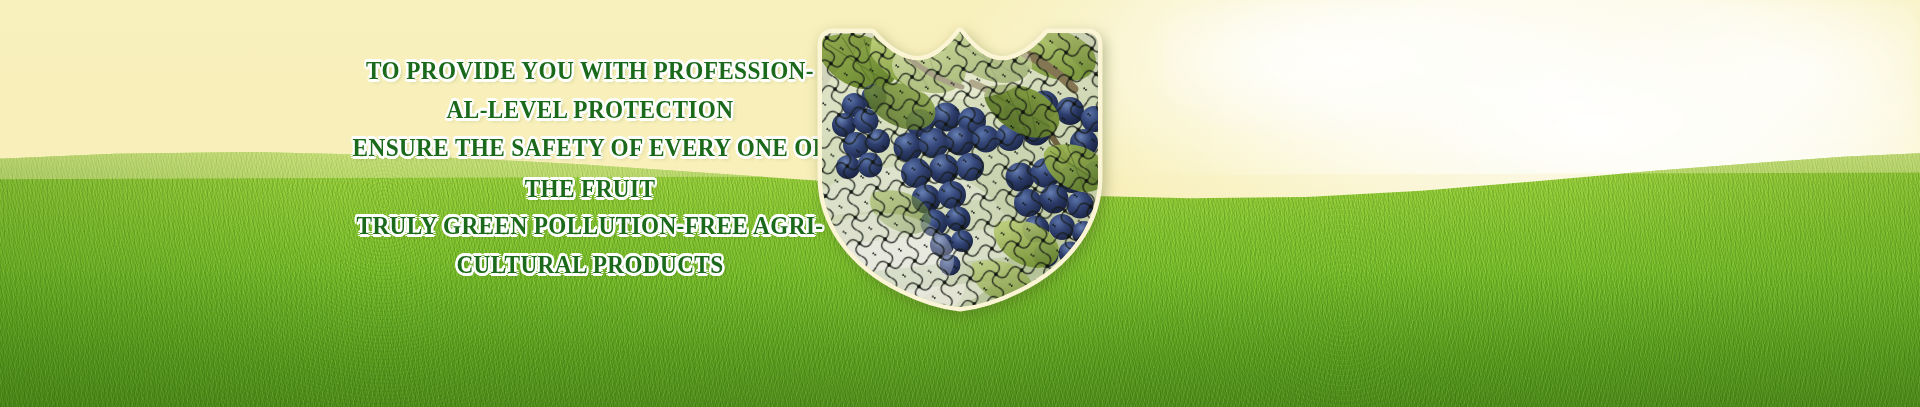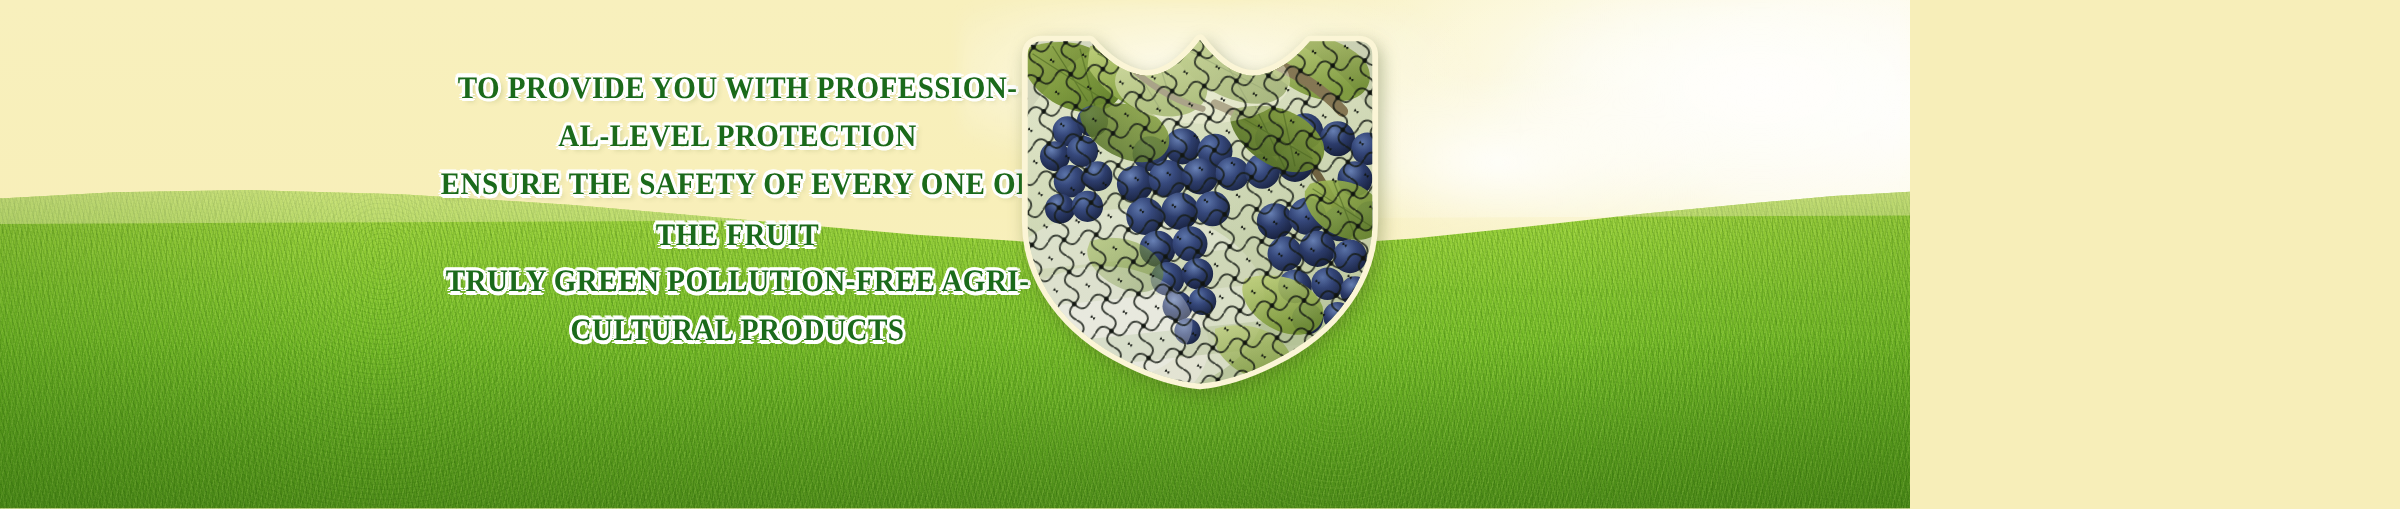--- a/index.html
+++ b/index.html
@@ -1,21 +1,21 @@
 <!DOCTYPE html>
 <html><head>
 <meta charset="utf-8">
 <style>
   html,body{margin:0;padding:0;}
   body{
     width:1920px;height:407px;overflow:hidden;
     font-family:"Liberation Serif",serif;
     background:#f7eeb9;
   }
-  #banner{position:relative;width:1528px;height:407px;overflow:hidden;}
+  #banner{position:relative;width:1920px;height:407px;overflow:hidden;}
 
   
   .sky{
     position:absolute;inset:0;
     background:
       radial-gradient(ellipse 620px 300px at 1560px 90px, rgba(255,255,255,.95) 0%, rgba(255,255,252,.72) 35%, rgba(255,255,240,.25) 62%, rgba(255,255,240,0) 80%),
       radial-gradient(ellipse 420px 190px at 1290px 55px, rgba(255,255,255,.62) 0%, rgba(255,255,248,.22) 55%, rgba(255,255,248,0) 78%),
       radial-gradient(ellipse 300px 150px at 1790px 180px, rgba(255,255,255,.80) 0%, rgba(255,255,250,.30) 55%, rgba(255,255,250,0) 80%),
       linear-gradient(180deg,#f8f0bd 0%,#f8efb9 45%,#f9f2c4 100%);
   }

